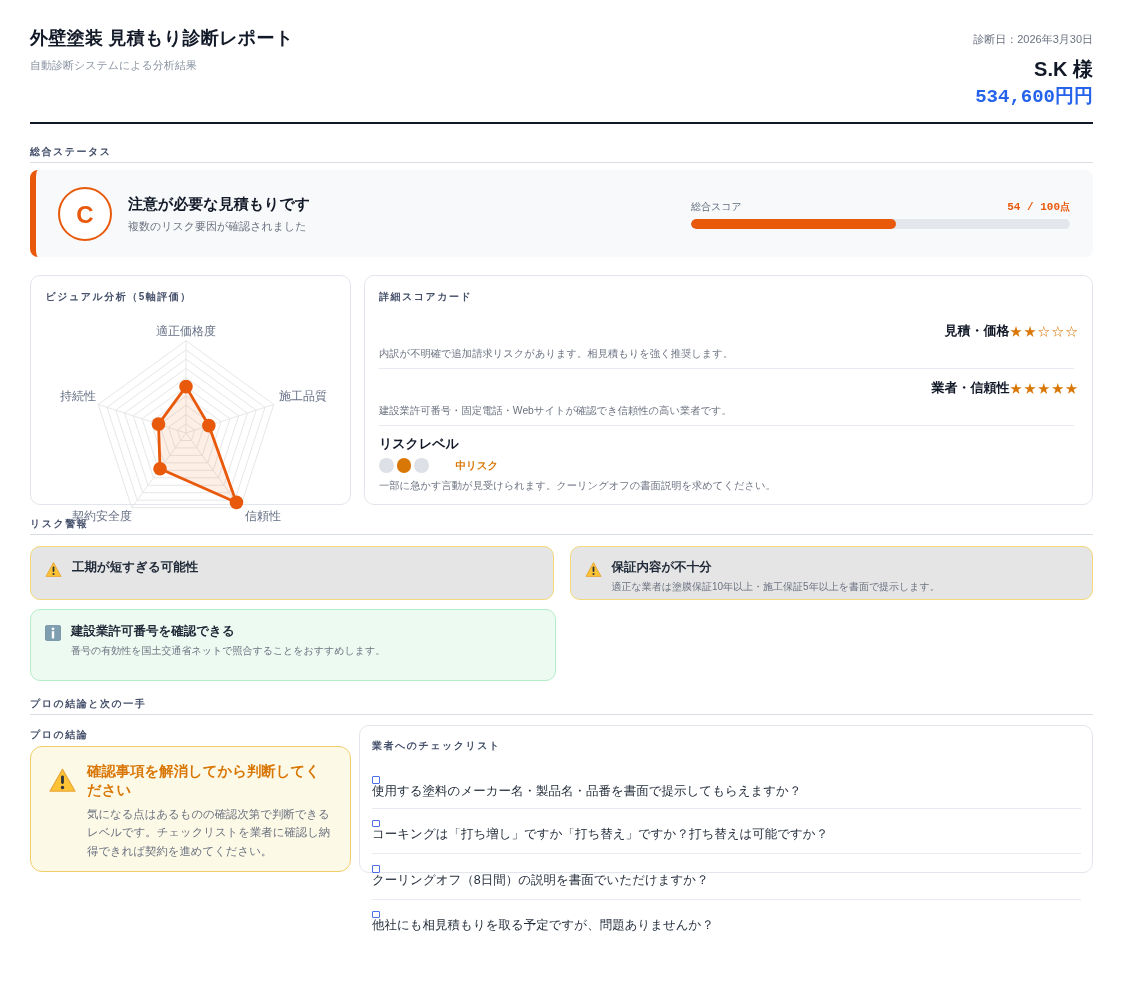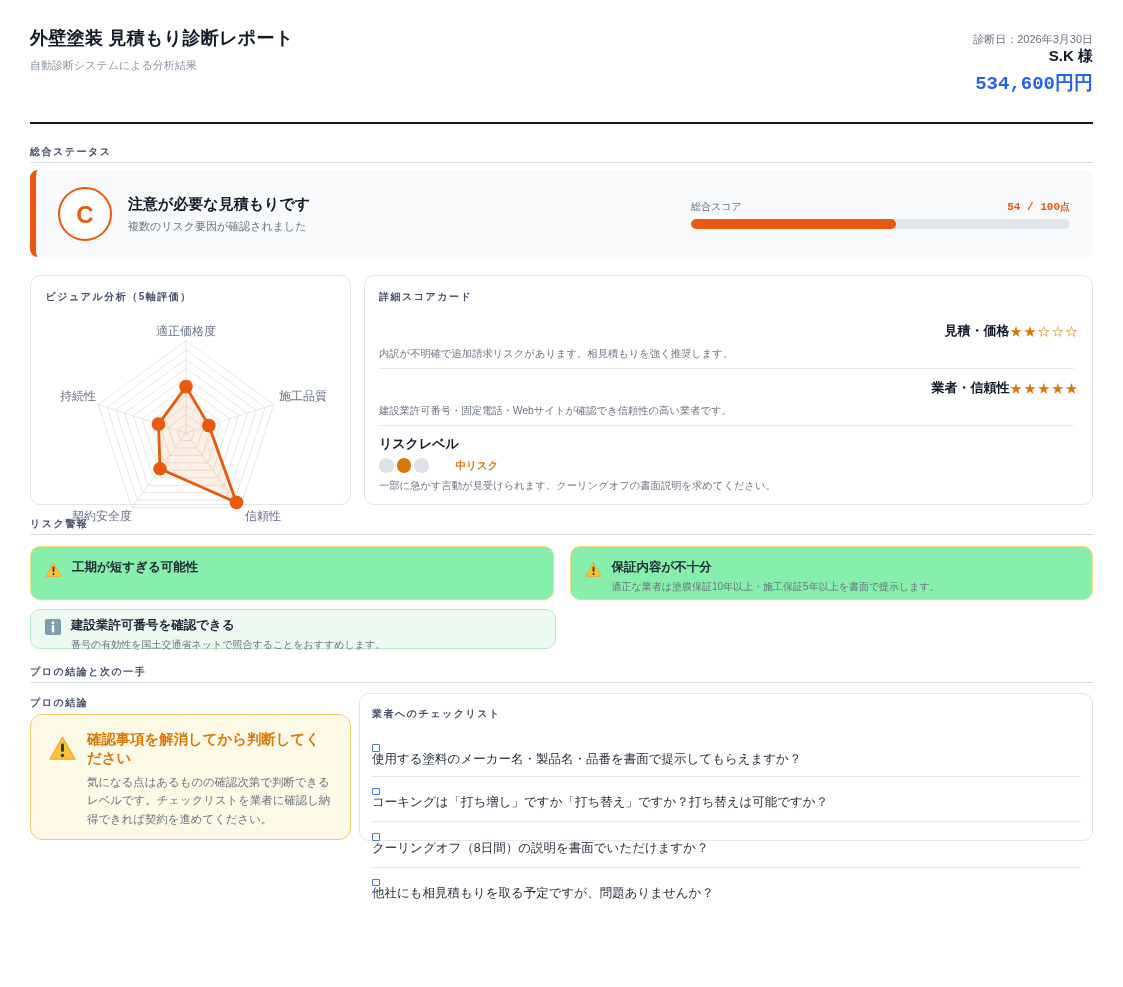--- a/index.html
+++ b/index.html
@@ -6,21 +6,21 @@
   html,body { background:#fff; }
   body { width:1123px; height:987px; font-family:"Liberation Sans",sans-serif; color:#1f2937; overflow:hidden; }
   .page { padding:0 30px; }
 
   
   .hdr { position:relative; }
   .hdr h1 { font-size:18px; line-height:20px; font-weight:bold; color:#111827; padding-top:28px; letter-spacing:0.3px; }
   .hdr .sub { font-size:11px; line-height:13px; color:#8b95a3; margin-top:11px; }
   .hdr-r { position:absolute; top:0; right:0; text-align:right; }
   .hdr-r .date { font-size:11px; line-height:12px; color:#6b7280; margin-top:33px; }
-  .hdr-r .name { font-size:15px; line-height:16px; font-weight:bold; color:#111827; margin-top:3px; }
+  .hdr-r .name { font-size:20px; line-height:16px; font-weight:bold; color:#111827; margin-top:16px; }
   .hdr-r .price { font-size:19px; line-height:20px; font-weight:bold; color:#2563eb; margin-top:9px; font-family:"Liberation Mono",monospace; }
   .darkline { border:none; border-top:2px solid #111827; margin-top:50px; }
 
   
   .slabel { font-size:10px; line-height:12px; font-weight:bold; color:#45506b; letter-spacing:1.5px; }
   .sline { border:none; border-top:1px solid #d8dce3; margin-top:4px; }
 
   
   .status { margin-top:7px; background:#f8f9fa; border-radius:8px; border-left:6px solid #e8590c; height:87px; display:flex; align-items:center; padding:0 23px 0 22px; }
   .grade-circle { flex:0 0 auto; width:54px; height:54px; border:2px solid #e8590c; border-radius:50%; background:#fff; display:flex; align-items:center; justify-content:center; font-size:24px; font-weight:bold; color:#e8590c; padding-top:3px; }
@@ -52,22 +52,22 @@
   .srow-sub { font-size:10.3px; line-height:11px; color:#6b7280; margin-top:10px; }
   .sdiv { border:none; border-top:1px solid #e7eaf0; margin-top:9px; }
   .dots { display:flex; align-items:center; margin-top:7px; height:15px; }
   .dot { width:14.5px; height:14.5px; border-radius:50%; background:#dde1e7; margin-right:3px; }
   .dot.on { background:#d97706; }
   .risk-lvl { font-size:10.5px; font-weight:bold; color:#d97706; margin-left:24px; }
 
   
   .warn2 { display:grid; grid-template-columns:1fr 1fr; gap:16px; margin-top:11px; }
   .alert { border-radius:10px; padding:13px 16px 0 14px; display:flex; }
-  .alert.yellow { background:#86efac; border:1px solid #f3d97a; height:54px; }
-  .alert.green { background:#edfaf1; border:1px solid #b5ecc8; height:40px; padding-top:8px; }
+  .alert.yellow { background:#e5e5e5; border:1px solid #f3d97a; height:54px; }
+  .alert.green { background:#edfaf1; border:1px solid #b5ecc8; height:72px; padding-top:14px; }
   .alert .ic { flex:0 0 auto; margin-right:10px; margin-top:1px; }
   .alert .t { font-size:12.5px; line-height:14px; font-weight:bold; color:#1f2937; }
   .alert .s { font-size:10px; line-height:11px; color:#6b7280; margin-top:7px; }
 
   
   .concl-card { margin-top:5px; background:#fdf9e7; border:1.5px solid #f0cd6b; border-radius:12px; padding:15px 19px 0 18px; display:flex; height:126px; }
   .concl-card .ic { flex:0 0 auto; margin-right:11px; margin-top:5px; }
   .concl-title { font-size:14.4px; line-height:19px; font-weight:bold; color:#d97706; }
   .concl-body { font-size:11.4px; line-height:18.4px; color:#6b7280; margin-top:5px; }
 

